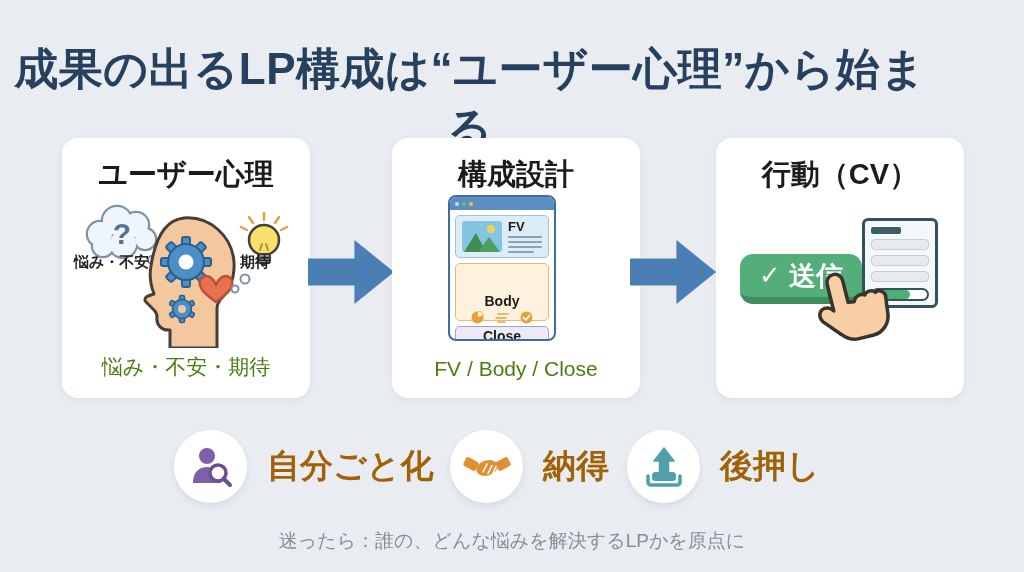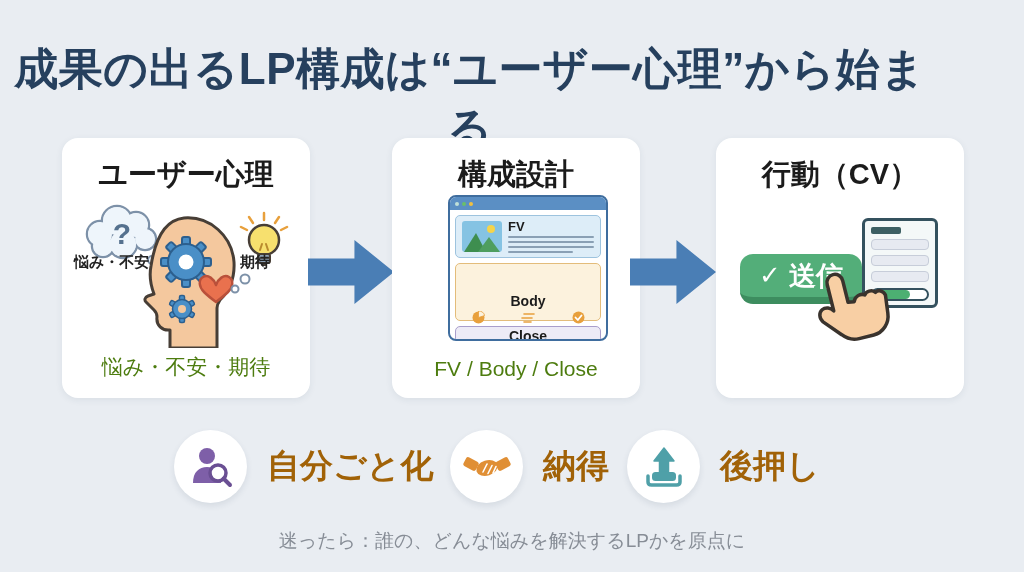--- a/index.html
+++ b/index.html
@@ -40,21 +40,21 @@
   }
   #arrow1 { left:308px; }
   #arrow2 { left:630px; }
   
   .illust1 { position:absolute; left:10px; top:58px; }
   .mini-label { position:absolute; font-size:15px; font-weight:700; color:#222; }
   .cloud-label { left:12px; top:115px; }
   .bulb-label  { left:178px; top:115px; }
   
   .browser {
-    position:absolute; left:56px; top:57px; width:160px; height:146px;
+    position:absolute; left:56px; top:57px; width:108px; height:146px;
     background:#fff; border:2px solid #3f6d9e; border-radius:8px; overflow:hidden;
   }
   .browser-bar { height:13px; background:#5b8fc4; display:flex; align-items:center; gap:3px; padding-left:5px; }
   .dot { width:4px; height:4px; border-radius:50%; }
   .dot1 { background:#bfe0d8; } .dot2 { background:#6abf69; } .dot3 { background:#f0c040; }
   .browser-body { padding:5px; display:flex; flex-direction:column; gap:5px; }
   .sec { border-radius:5px; }
   .sec-fv { height:43px; background:#ddedf8; border:1.5px solid #9dc3de; display:flex; gap:6px; padding:5px 6px; align-items:center; }
   .fv-img { width:40px; height:31px; border-radius:3px; overflow:hidden; flex:none; }
   .fv-text { flex:1; }

